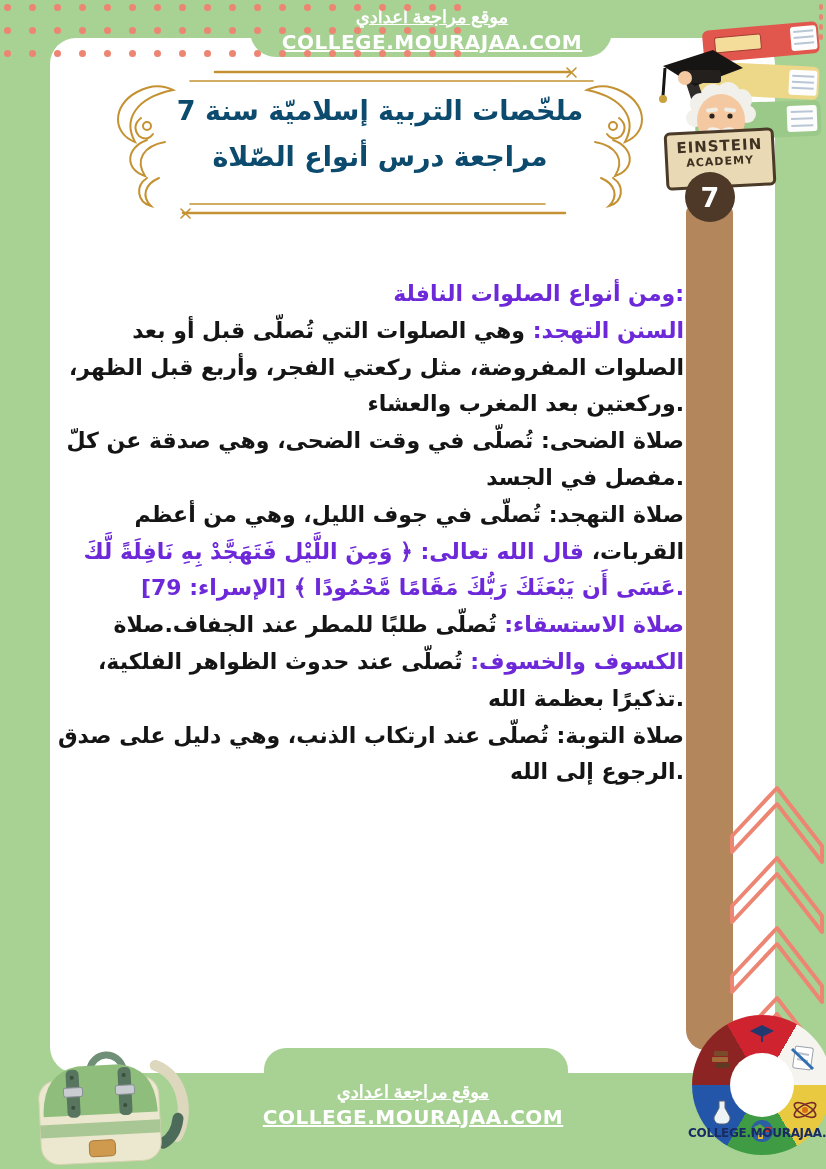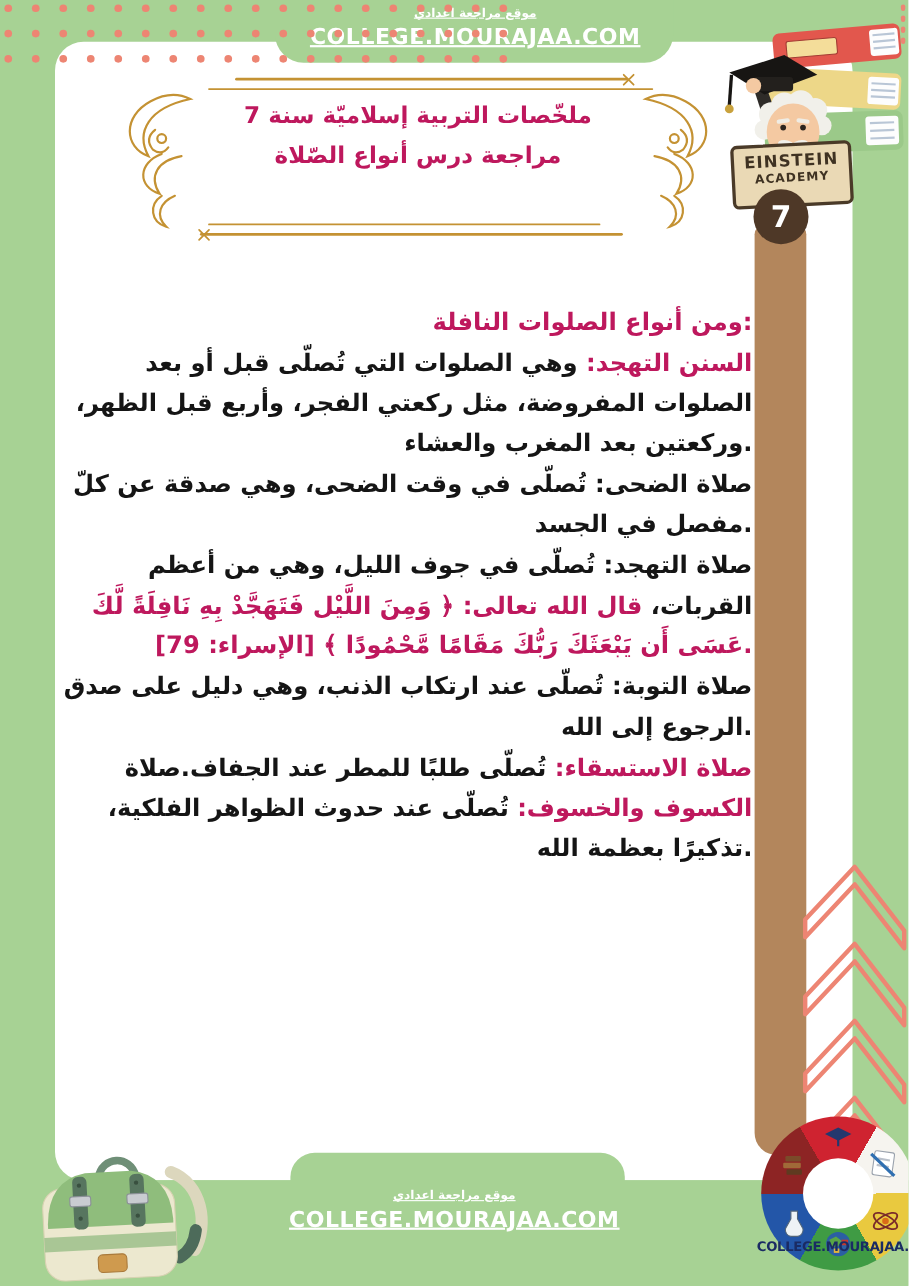--- a/index.html
+++ b/index.html
@@ -22,33 +22,33 @@
     position:absolute;left:0;top:1073px;width:826px;height:96px;
     background:#a7d294;
   }
   .bottom-tab{
     position:absolute;left:264px;top:1048px;width:304px;height:40px;
     background:#a7d294;border-radius:22px 22px 0 0;
   }
   .site-text{
     position:absolute;text-align:center;color:#ffffff;font-weight:700;line-height:1.35;
   }
-  .site-text .l1{font-size:11px;text-decoration:underline;}
+  .site-text .l1{font-size:18px;text-decoration:underline;font-family:Liberation Serif, serif;}
   .site-text .l2{font-size:20px;letter-spacing:.5px;text-decoration:underline;}
   #header-site{left:232px;top:5px;width:400px;}
   #footer-site{left:213px;top:1080px;width:400px;}
   
   #dots{position:absolute;left:0;top:0;width:826px;height:80px;pointer-events:none;}
   .dot{position:absolute;width:7px;height:7px;border-radius:50%;background:#ed8573;}
   .edge-dash{position:absolute;width:4px;height:6px;border-radius:2px;background:#ed8573;left:819px;}
   
   #frame{position:absolute;left:95px;top:60px;}
   #lesson-title{
     position:absolute;left:140px;top:88px;width:480px;direction:rtl;
-    text-align:center;color:#be185d;font-weight:700;font-size:21px;line-height:1.7;
+    text-align:center;color:#0c4a6e;font-weight:700;font-size:27px;line-height:1.7;
   }
   
   #rail{
     position:absolute;left:686px;top:205px;width:47px;height:845px;
     background:#b3865c;border-radius:8px 8px 20px 20px;
   }
   #badge{position:absolute;left:655px;top:8px;width:170px;height:232px;}
   #academy-sign{
     position:absolute;left:10px;top:122px;width:104px;height:52px;
     background:#ead9b5;border:3px solid #4a3a28;border-radius:6px;
@@ -60,21 +60,21 @@
     position:absolute;left:30px;top:164px;width:50px;height:50px;border-radius:50%;
     background:#4e3827;color:#fff;font-weight:800;font-size:27px;
     display:flex;align-items:center;justify-content:center;
   }
   
   #content{
     position:absolute;left:56px;top:276px;width:628px;direction:rtl;
     font-size:22px;line-height:36.8px;font-weight:700;color:#151515;text-align:right;
   }
   #content p{margin:0;}
-  .seg-green{color:#be185d;}
+  .seg-green{color:#6d28d9;}
   .seg-black{color:#151515;}
   
   #chevrons{position:absolute;left:728px;top:778px;}
   
   #wheel{
     position:absolute;left:692px;top:1015px;width:140px;height:140px;border-radius:50%;
     background:conic-gradient(#cf2330 0 30deg,#f6f4ef 30deg 90deg,#e9c93f 90deg 150deg,
       #3f9b44 150deg 210deg,#2356a8 210deg 270deg,#8d2424 270deg 330deg,#cf2330 330deg 360deg);
   }
   #wheel .hole{
@@ -273,22 +273,22 @@
     <div id="grade-circle">
       <span>7</span>
     </div>
   </div>
 
   <div id="content">
       <p><span class="seg-green">:ومن أنواع الصلوات النافلة</span></p>
       <p><span class="seg-green">السنن التهجد:</span><span class="seg-black"> وهي الصلوات التي تُصلّى قبل أو بعد الصلوات المفروضة، مثل ركعتي الفجر، وأربع قبل الظهر، .وركعتين بعد المغرب والعشاء</span></p>
       <p><span class="seg-black">صلاة الضحى: تُصلّى في وقت الضحى، وهي صدقة عن كلّ .مفصل في الجسد</span></p>
       <p><span class="seg-black">صلاة التهجد: تُصلّى في جوف الليل، وهي من أعظم القربات، </span><span class="seg-green">قال الله تعالى: ﴿ وَمِنَ اللَّيْل فَتَهَجَّدْ بِهِ نَافِلَةً لَّكَ .عَسَى أَن يَبْعَثَكَ رَبُّكَ مَقَامًا مَّحْمُودًا ﴾ [الإسراء: 79]</span></p>
+      <p><span class="seg-green">صلاة الاستسقاء:</span><span class="seg-black"> تُصلّى طلبًا للمطر عند الجفاف.صلاة </span><span class="seg-green">الكسوف والخسوف:</span><span class="seg-black"> تُصلّى عند حدوث الظواهر الفلكية، .تذكيرًا بعظمة الله</span></p>
       <p><span class="seg-black">صلاة التوبة: تُصلّى عند ارتكاب الذنب، وهي دليل على صدق .الرجوع إلى الله</span></p>
-      <p><span class="seg-green">صلاة الاستسقاء:</span><span class="seg-black"> تُصلّى طلبًا للمطر عند الجفاف.صلاة </span><span class="seg-green">الكسوف والخسوف:</span><span class="seg-black"> تُصلّى عند حدوث الظواهر الفلكية، .تذكيرًا بعظمة الله</span></p>
     </div>
 
   <svg id="chevrons" width="98" height="296" viewBox="0 0 98 296">
     <g stroke="#ed8573" stroke-width="4" fill="none" stroke-linejoin="round">
       <path d="M4,58 L49,10 L94,68 L94,84 L49,26 L4,74 Z"></path>
       <path d="M4,128 L49,80 L94,138 L94,154 L49,96 L4,144 Z"></path>
       <path d="M4,198 L49,150 L94,208 L94,224 L49,166 L4,214 Z"></path>
       <path d="M4,268 L49,220 L94,278 L94,294 L49,236 L4,284 Z"></path>
     </g>
   </svg>

